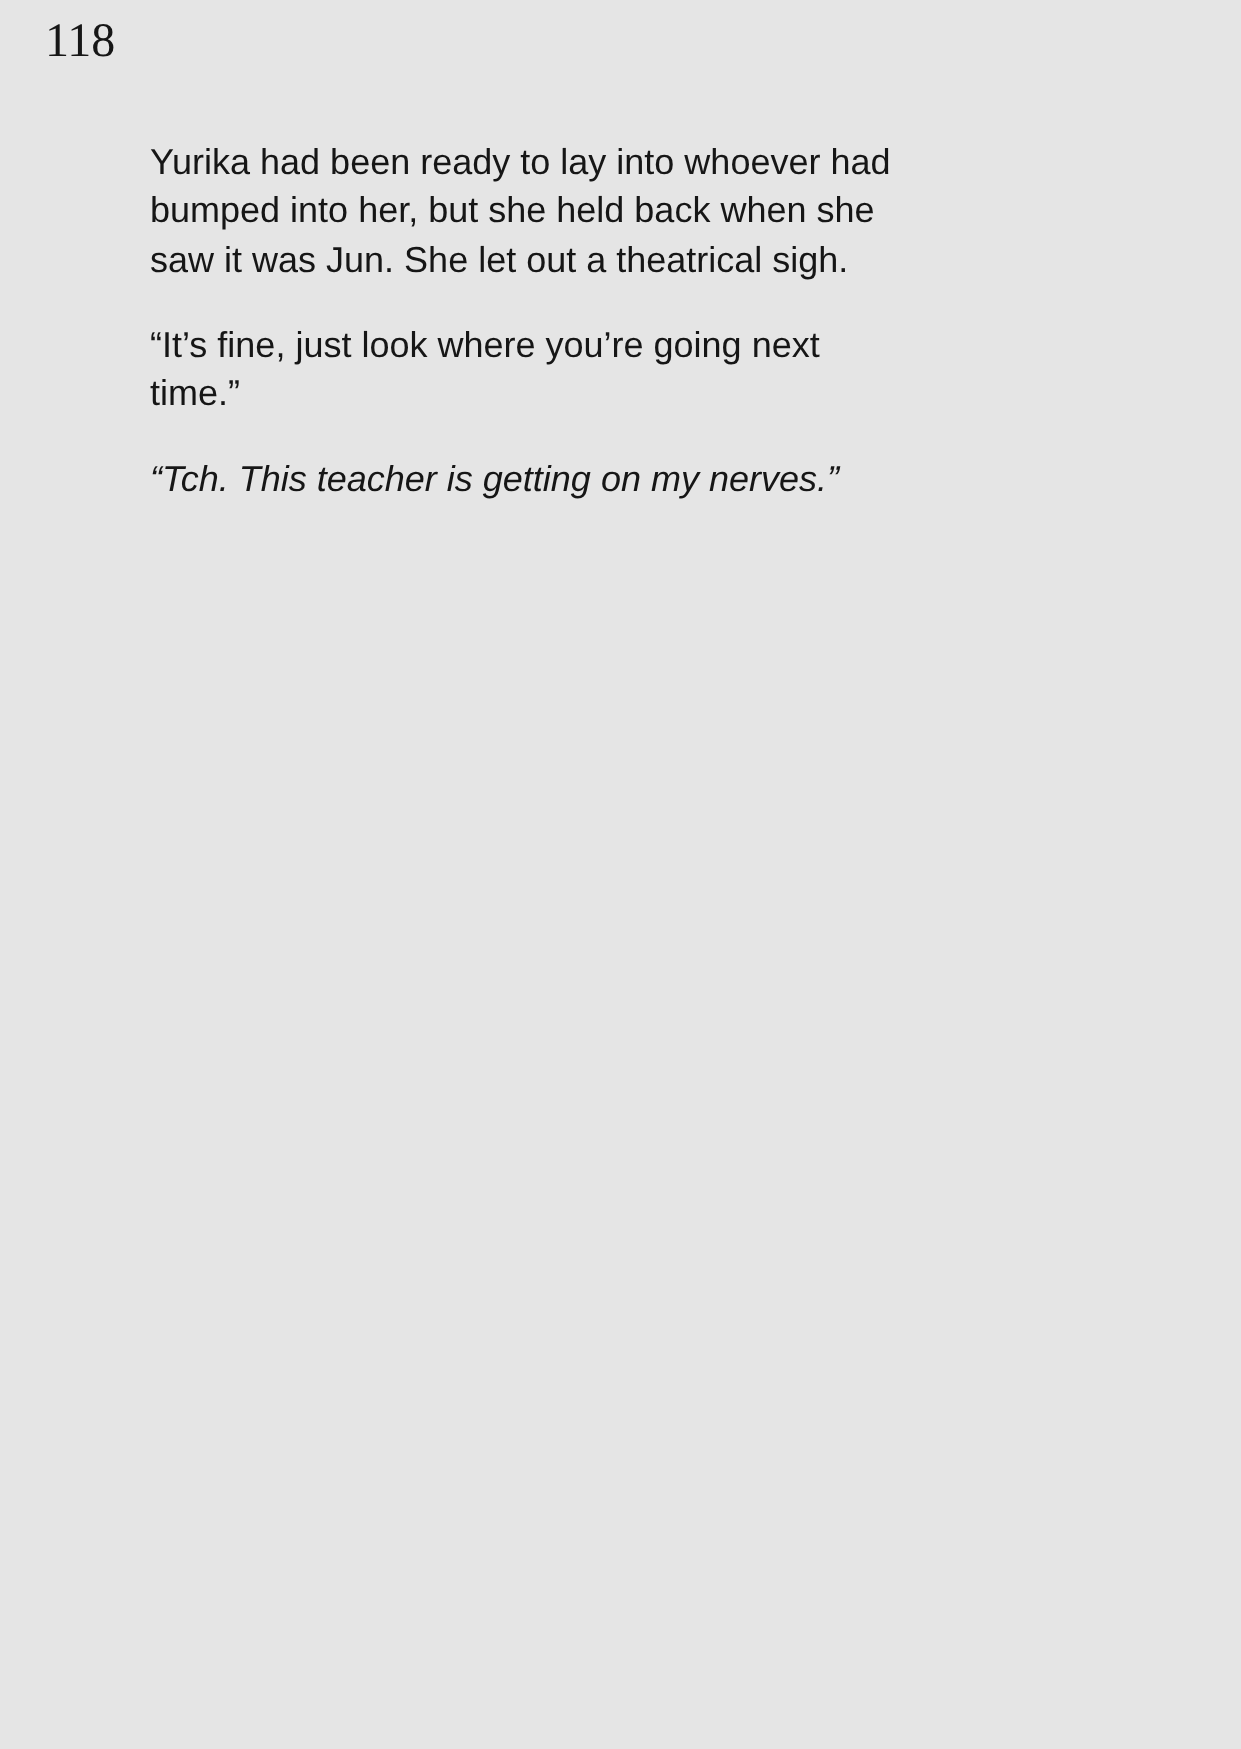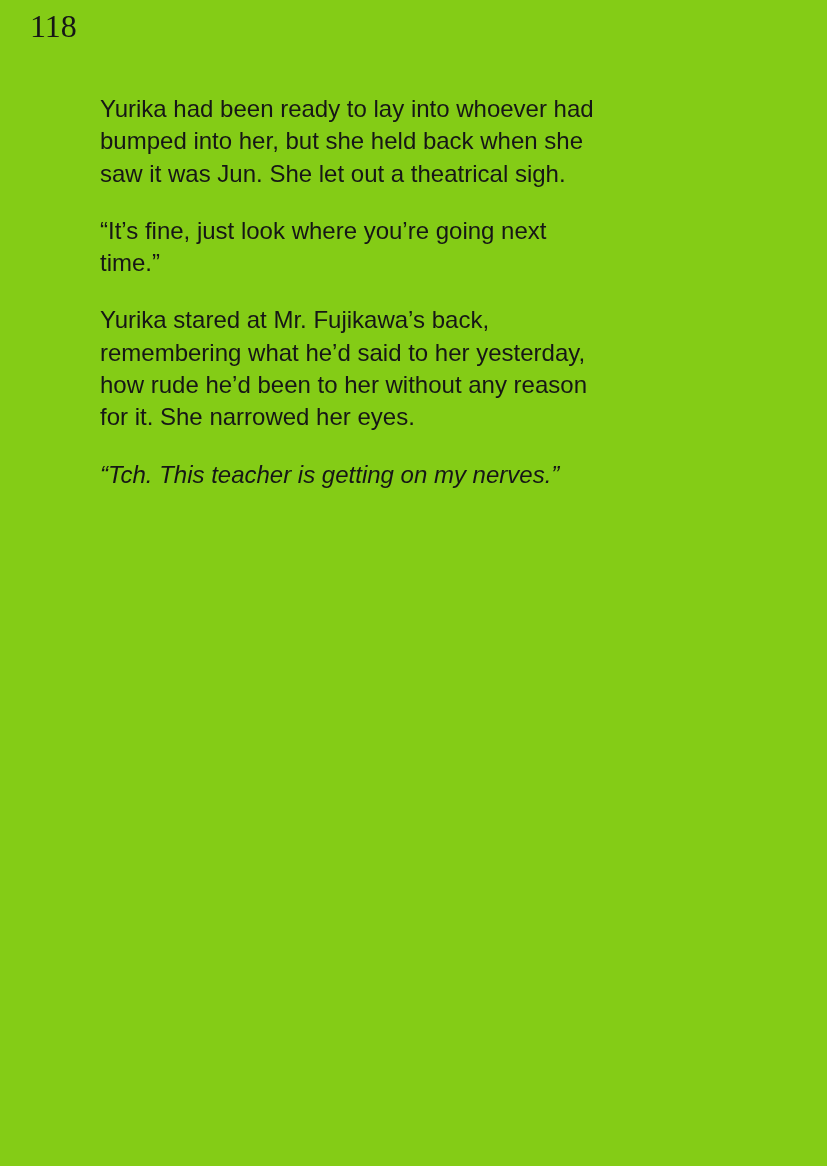--- a/index.html
+++ b/index.html
@@ -10,21 +10,21 @@
   body {
     width: 827px;
     height: 1166px;
     position: relative;
     font-family: "Liberation Sans", sans-serif;
     overflow: hidden;
   }
   .page {
     position: absolute;
     inset: 0;
-    background: #84cc16;
+    background: #e5e5e5;
   }
   .page-number {
     position: absolute;
     left: 30px;
     top: 8px;
     font-family: "Liberation Serif", serif;
     font-size: 32px;
     line-height: 1.15;
     color: #161616;
   }
@@ -50,19 +50,15 @@
 <body>
 
 <div class="page">
   <div class="page-number">118</div>
   <main class="text-column" id="paragraphs">
       <p class="para">Yurika had been ready to lay into whoever had
 bumped into her, but she held back when she
 saw it was Jun. She let out a theatrical sigh.</p>
       <p class="para">“It’s fine, just look where you’re going next
 time.”</p>
-      <p class="para">Yurika stared at Mr. Fujikawa’s back,
-remembering what he’d said to her yesterday,
-how rude he’d been to her without any reason
-for it. She narrowed her eyes.</p>
       <p class="para italic">“Tch. This teacher is getting on my nerves.”</p>
     </main>
 </div>
 
 </body></html>

